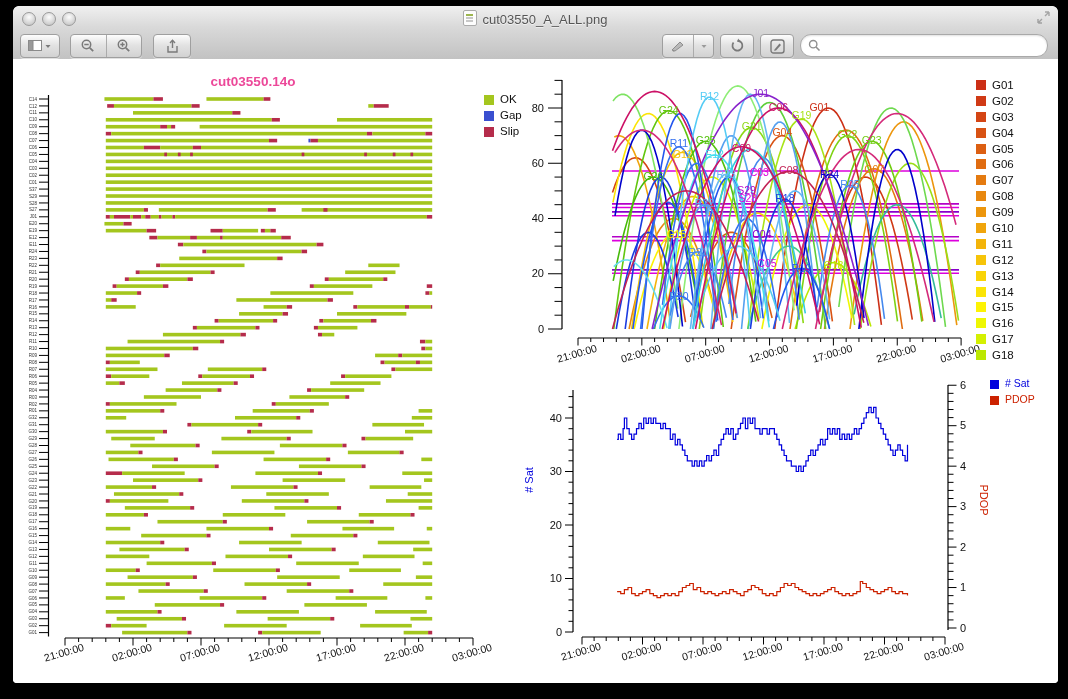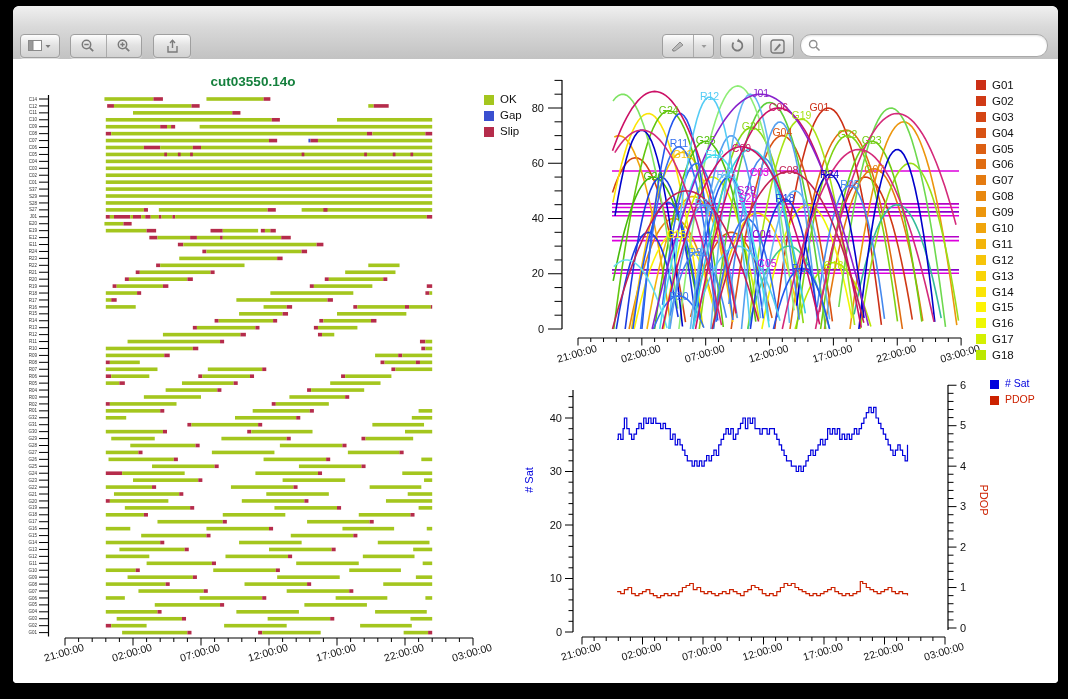--- a/index.html
+++ b/index.html
@@ -24,32 +24,43 @@
         background:linear-gradient(#fdfdfd,#e3e3e3 45%,#d2d2d2);box-shadow:0 1px 0 rgba(255,255,255,.5);
         display:flex;align-items:center;justify-content:center;color:#777;}
   .seg{border-right:1px solid #ababab;height:100%;display:flex;align-items:center;justify-content:center;}
   .seg:last-child{border-right:none;}
   .searchfield{position:absolute;top:6px;left:787px;width:246px;height:21px;border:1px solid #a9a9a9;
         border-radius:11px;background:#fff;box-shadow:inset 0 1px 2px rgba(0,0,0,.12);}
   .searchfield input{position:absolute;left:24px;top:1px;width:214px;height:17px;border:none;outline:none;
         font-size:12px;background:transparent;}
   .content{position:absolute;left:0;top:53px;width:1045px;height:624px;background:#fff;}
   .abs{position:absolute;}
-  .plot-title{font-weight:bold;font-size:13.5px;color:#15803d;}
+  .plot-title{font-weight:bold;font-size:13.5px;color:#ec4899;}
   .lg-row{display:flex;align-items:flex-end;height:16px;font-size:11.5px;color:#111;}
   .lg-sq{width:10px;height:10px;margin-right:6px;display:inline-block;}
   .lg-row-sm{display:flex;align-items:center;height:15.9px;font-size:11.5px;color:#111;}
   .ylab{font-size:11px;white-space:nowrap;}
   svg text{font-family:"Liberation Sans","DejaVu Sans",sans-serif;}
 </style>
 </head>
 <body>
 
 <div class="window">
   <div class="chrome">
+    <div class="titlebar">
+      <span class="tl" style="left:9px"></span>
+      <span class="tl" style="left:29px"></span>
+      <span class="tl" style="left:49px"></span>
+      <div class="title">
+        <span class="doc-ic"></span><span>cut03550_A_ALL.png</span>
+      </div>
+      <svg class="fs-ic" viewBox="0 0 13 13">
+        <path d="M1 12 L5 8 M1 12 L1 8 M1 12 L5 12 M12 1 L8 5 M12 1 L8 1 M12 1 L12 5" stroke="#6f6f6f" stroke-width="1.4" fill="none"></path>
+      </svg>
+    </div>
     <div class="toolbar">
       <div class="tbtn" style="left:7px;width:38px">
         <svg width="16" height="12" viewBox="0 0 16 12">
           <rect x="0.5" y="0.5" width="13" height="10" fill="#fff" stroke="#8a8a8a"></rect>
           <rect x="0.5" y="0.5" width="4.5" height="10" fill="#9a9a9a" stroke="#8a8a8a"></rect>
         </svg>
         <svg width="8" height="8" viewBox="0 0 8 8">
           <path d="M1.5 3 L4 6 L6.5 3 Z" fill="#7a7a7a"></path>
         </svg>
       </div>

